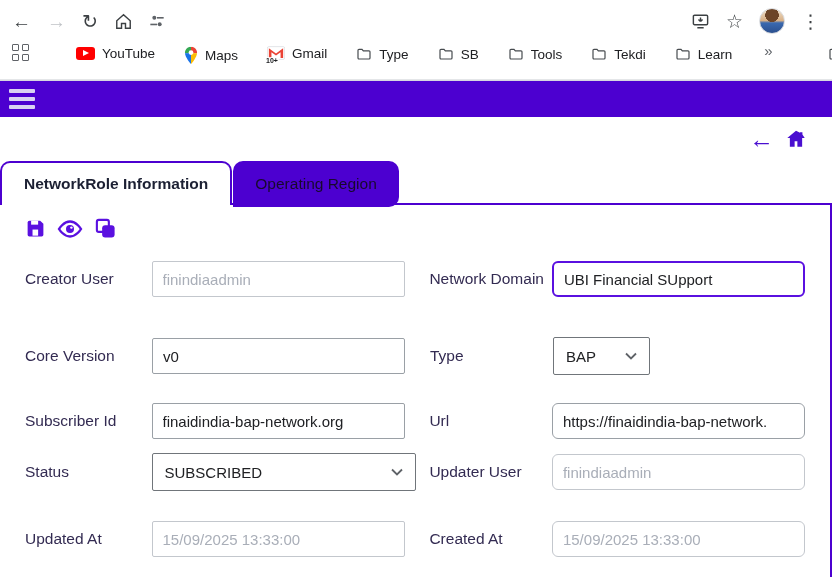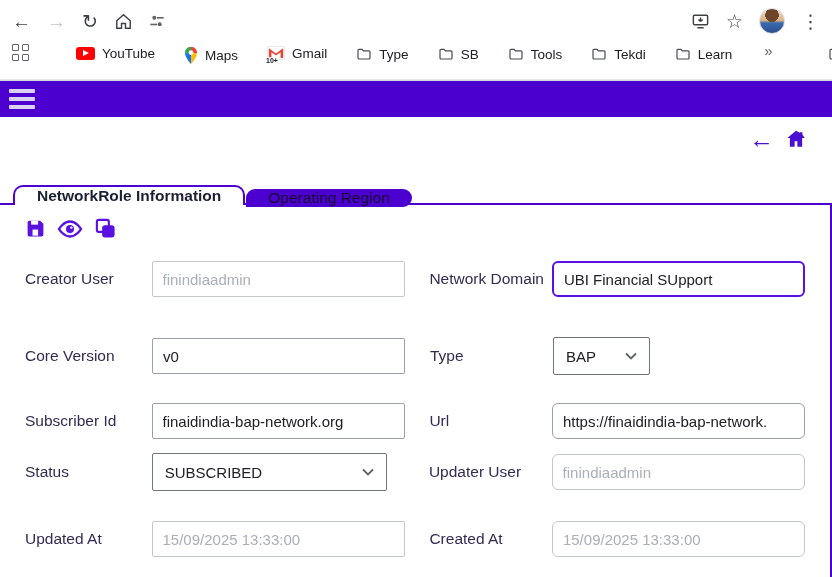--- a/index.html
+++ b/index.html
@@ -40,21 +40,21 @@
   .app-header { height:37px; background:#4c00d0; display:flex; align-items:center; padding:0 9px;
     border-top:1px solid #d7d7e0; }
   .hamburger { width:30px; cursor:pointer; }
   .hamburger div { height:4px; background:#d9d2f2; margin:4px 0; border-radius:1px; width:26px; }
 
   
   .page-nav { height:44px; display:flex; align-items:center; justify-content:flex-end; gap:10px; padding-right:24px; }
   .pg-back { font-size:25px; font-weight:bold; color:#4a0fd0; line-height:1; cursor:pointer; }
 
   
-  .tabs { display:flex; margin-left:13px; height:42px; position:relative; z-index:2;align-items:flex-end; }
+  .tabs { display:flex; height:42px; position:relative; z-index:2; }
   .tab { display:flex; align-items:center; padding:0 22px; font-size:15.5px; cursor:pointer; }
   .tab.active { background:#fff; color:#1c2033; font-weight:bold;
     border:2px solid #4c00d0; border-bottom:none; border-radius:10px 10px 0 0; margin-bottom:-2px; }
   .tab.inactive { background:#4c00d0; color:#18092e; border-radius:10px 10px 10px 0; margin-bottom:-4px; margin-left:1px; }
 
   
   .panel { border-top:2px solid #4c00d0; border-right:2px solid #4c00d0;
     padding:10px 25px 30px 25px; min-height:372px; background:#fff; position:relative; z-index:1; }
   .action-icons { display:flex; align-items:center; gap:11px; margin:2px 0 21px 0; }
   .action-icons > span { cursor:pointer; display:inline-flex; }
@@ -68,21 +68,21 @@
   .cell-l { width:253px; }
   .gap { width:25px; }
   input.fld { height:36px; width:253px; border:1px solid #9aa0a6; border-radius:2px;
     padding:0 10px; font-size:15px; color:#202124; font-family:"Liberation Sans",sans-serif; background:#fff; outline:none; }
   input.fld.w-r { width:254px;border-radius:6px; }
   input.fld.disabled { color:#a9aeb8; border-color:#c3c7cd; }
   input.fld.focused { border:2px solid #5a10e0; }
   .select { height:38px; border:1px solid #70757a; border-radius:2px; background:#fff;
     display:flex; align-items:center; justify-content:space-between; padding:0 12px;
     font-size:15px; color:#202124; cursor:pointer; }
-  .select.w-status { width:235px; }
+  .select.w-status { width:264px; }
   .select.w-type { width:97px; }
 </style>
 </head>
 <body>
 
 <div class="toolbar">
   <span class="tb-ic">←</span>
   <span class="tb-ic disabled">→</span>
   <span class="tb-ic">↻</span>
   <span class="tb-ic" style="display:inline-flex">

